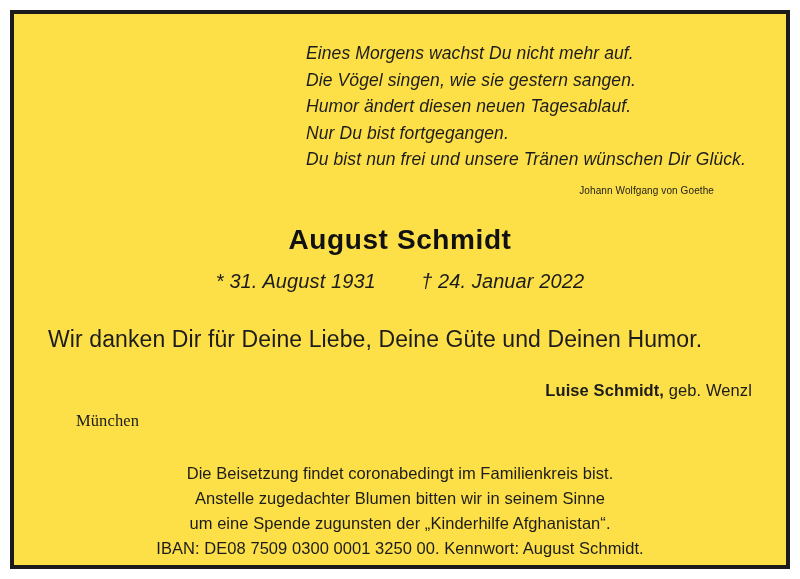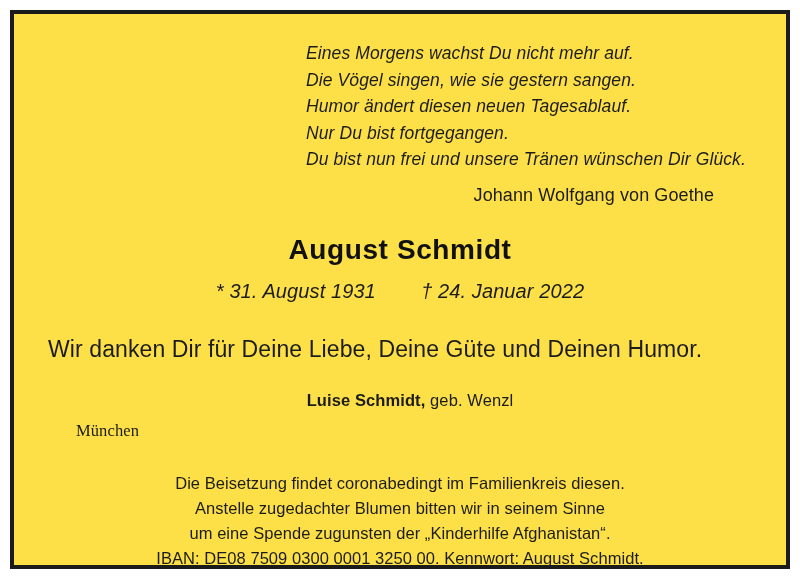--- a/index.html
+++ b/index.html
@@ -37,21 +37,21 @@
     line-height: 26.5px;
     color: #1c1c1c;
     text-align: left;
     margin-left: 258px;
     letter-spacing: 0.1px;
   }
   .poem div {
     white-space: nowrap;
   }
   .attribution {
-    font-size: 18px;
+    font-size: 10px;
     color: #1c1c1c;
     text-align: right;
     margin-top: 12px;
     margin-right: 38px;
     letter-spacing: 0.1px;
   }
   .name {
     text-align: center;
     font-size: 28px;
     letter-spacing: 0.6px;
@@ -77,21 +77,21 @@
     margin-top: 33px;
     letter-spacing: 0.1px;
   }
   .family {
     margin-top: 28px;
     font-size: 16.5px;
     color: #1c1c1c;
     letter-spacing: 0.1px;
   }
   .family-line1 {
-    text-align: center;
+    text-align: right;
     padding-left: 20px;
   }
   .family-line2 {
     display: flex;
     align-items: baseline;
     margin-top: 11px;
     font-family: Liberation Serif, serif;
   }
   .city {
     width: 250px;
@@ -148,20 +148,20 @@
     <div class="family">
       <div class="family-line1">
         <span class="bold">Luise Schmidt,</span><span> geb. Wenzl</span>
       </div>
       <div class="family-line2">
         <span class="city">München</span>
       </div>
     </div>
 
     <div class="notice">
-      <div>Die Beisetzung findet coronabedingt im Familienkreis diesen.</div>
+      <div>Die Beisetzung findet coronabedingt im Familienkreis bist.</div>
       <div>Anstelle zugedachter Blumen bitten wir in seinem Sinne</div>
       <div>um eine Spende zugunsten der „Kinderhilfe Afghanistan“.</div>
       <div>IBAN: DE08 7509 0300 0001 3250 00. Kennwort: August Schmidt.</div>
     </div>
 
   </div>
 </div>
 
 </body></html>

